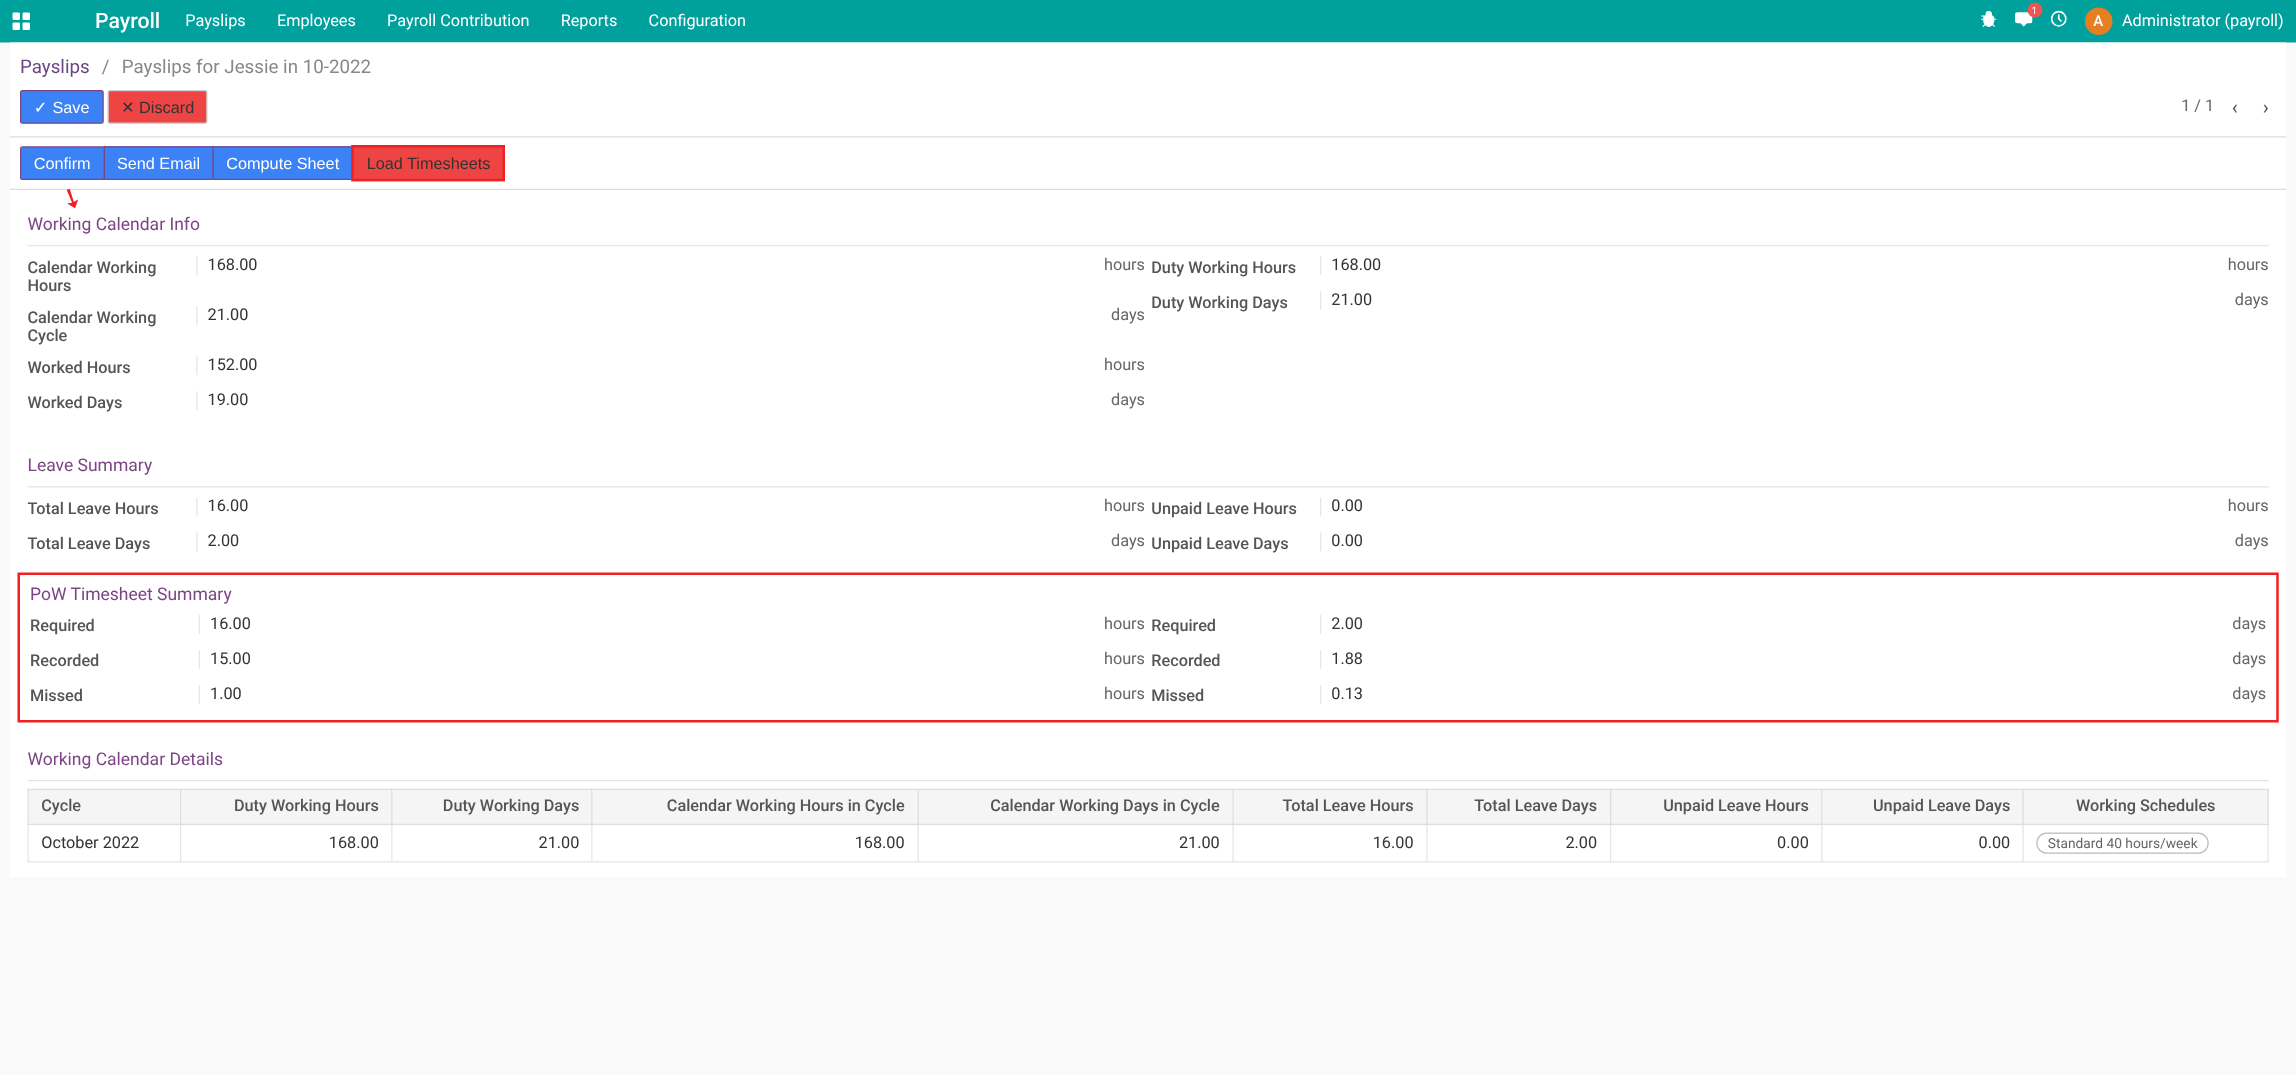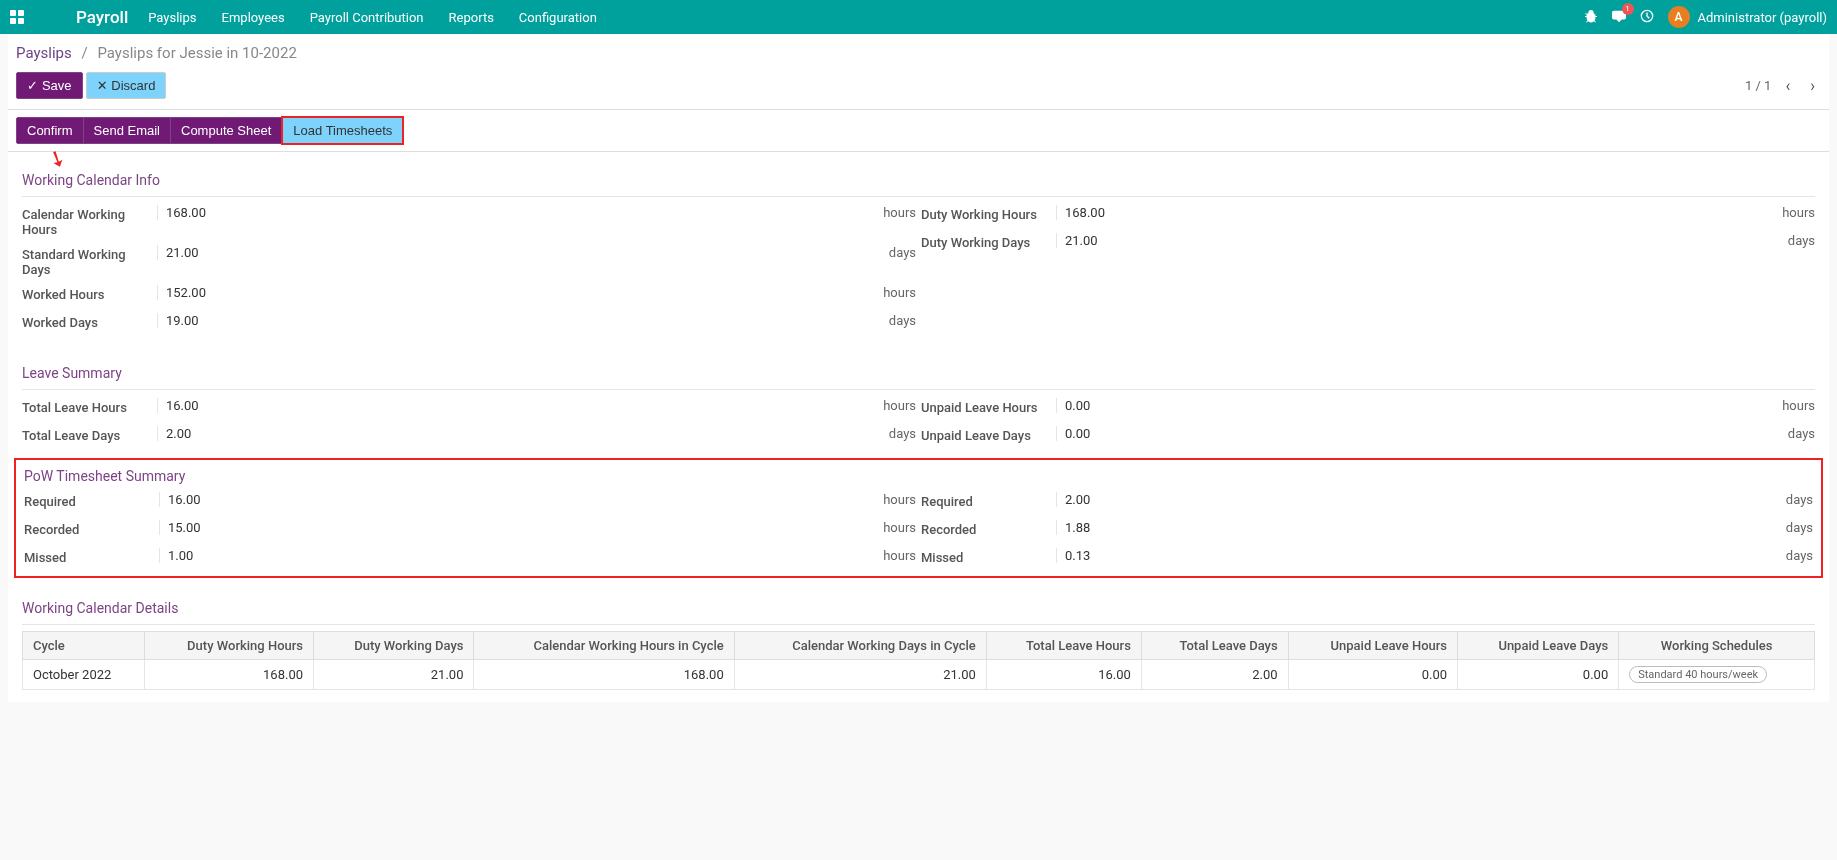--- a/index.html
+++ b/index.html
@@ -17,23 +17,23 @@
 .avatar { width: 22px; height: 22px; border-radius: 50%; background: #e67e22; color: white; display: flex; align-items: center; justify-content: center; font-size: 12px; font-weight: 500; }
 .nav-user { display: flex; align-items: center; gap: 8px; cursor: pointer; }
 .content { background: white; margin: 0 8px; }
 .breadcrumb-bar { padding: 10px 8px 6px 8px; display: flex; align-items: center; justify-content: space-between; }
 .breadcrumb { font-size: 15px; }
 .breadcrumb-link { color: #6d4585; cursor: pointer; }
 .breadcrumb-sep { color: #888; margin: 0 6px; }
 .breadcrumb-current { color: #888; }
 .action-bar { padding: 4px 8px 10px 8px; display: flex; align-items: center; justify-content: space-between; }
 .btn { padding: 5px 10px; border: 1px solid #ccc; background: white; cursor: pointer; font-size: 13px; border-radius: 2px; }
-.btn-primary { background: #701a75; color: white; border-color: #7c4485; }
+.btn-primary { background: #3b82f6; color: white; border-color: #7c4485; }
 .btn-primary .check { margin-right: 4px; }
-.btn-secondary { background: #7dd3fc; color: #333; }
+.btn-secondary { background: #ef4444; color: #333; }
 .pager { display: flex; align-items: center; gap: 8px; color: #666; }
 .pager-arrow { cursor: pointer; padding: 4px 6px; font-size: 16px; color: #555; }
 .status-bar { display: flex; align-items: center; justify-content: space-between; border-top: 1px solid #ddd; border-bottom: 1px solid #ddd; }
 .status-actions { display: flex; padding: 6px 8px; gap: 0; align-items: center; position: relative; }
 .status-actions .btn { border-radius: 0; margin-right: -1px; }
 .status-actions .btn:first-child { border-top-left-radius: 2px; border-bottom-left-radius: 2px; }
 .btn-highlight { border: 2px solid #e22; position: relative; z-index: 2; }
 .arrow-indicator { position: absolute; left: 40px; top: 36px; color: #e22; font-size: 22px; transform: rotate(25deg); }
 .status-chevrons { display: flex; align-items: center; padding-right: 8px; }
 .chevron { position: relative; padding: 8px 16px 8px 22px; font-size: 12px; color: #999; }
@@ -139,21 +139,21 @@
     <div class="two-col">
       <div class="col" id="wc-left">
           <div class="field-row">
             <div class="field-label">Calendar Working Hours</div>
             <div class="field-value-wrap">
               <div class="field-value">168.00</div>
               <div class="field-unit">hours</div>
             </div>
           </div>
           <div class="field-row">
-            <div class="field-label">Standard Working Days</div>
+            <div class="field-label">Calendar Working Cycle</div>
             <div class="field-value-wrap">
               <div class="field-value">21.00</div>
               <div class="field-unit">days</div>
             </div>
           </div>
           <div class="field-row">
             <div class="field-label">Worked Hours</div>
             <div class="field-value-wrap">
               <div class="field-value">152.00</div>
               <div class="field-unit">hours</div>

